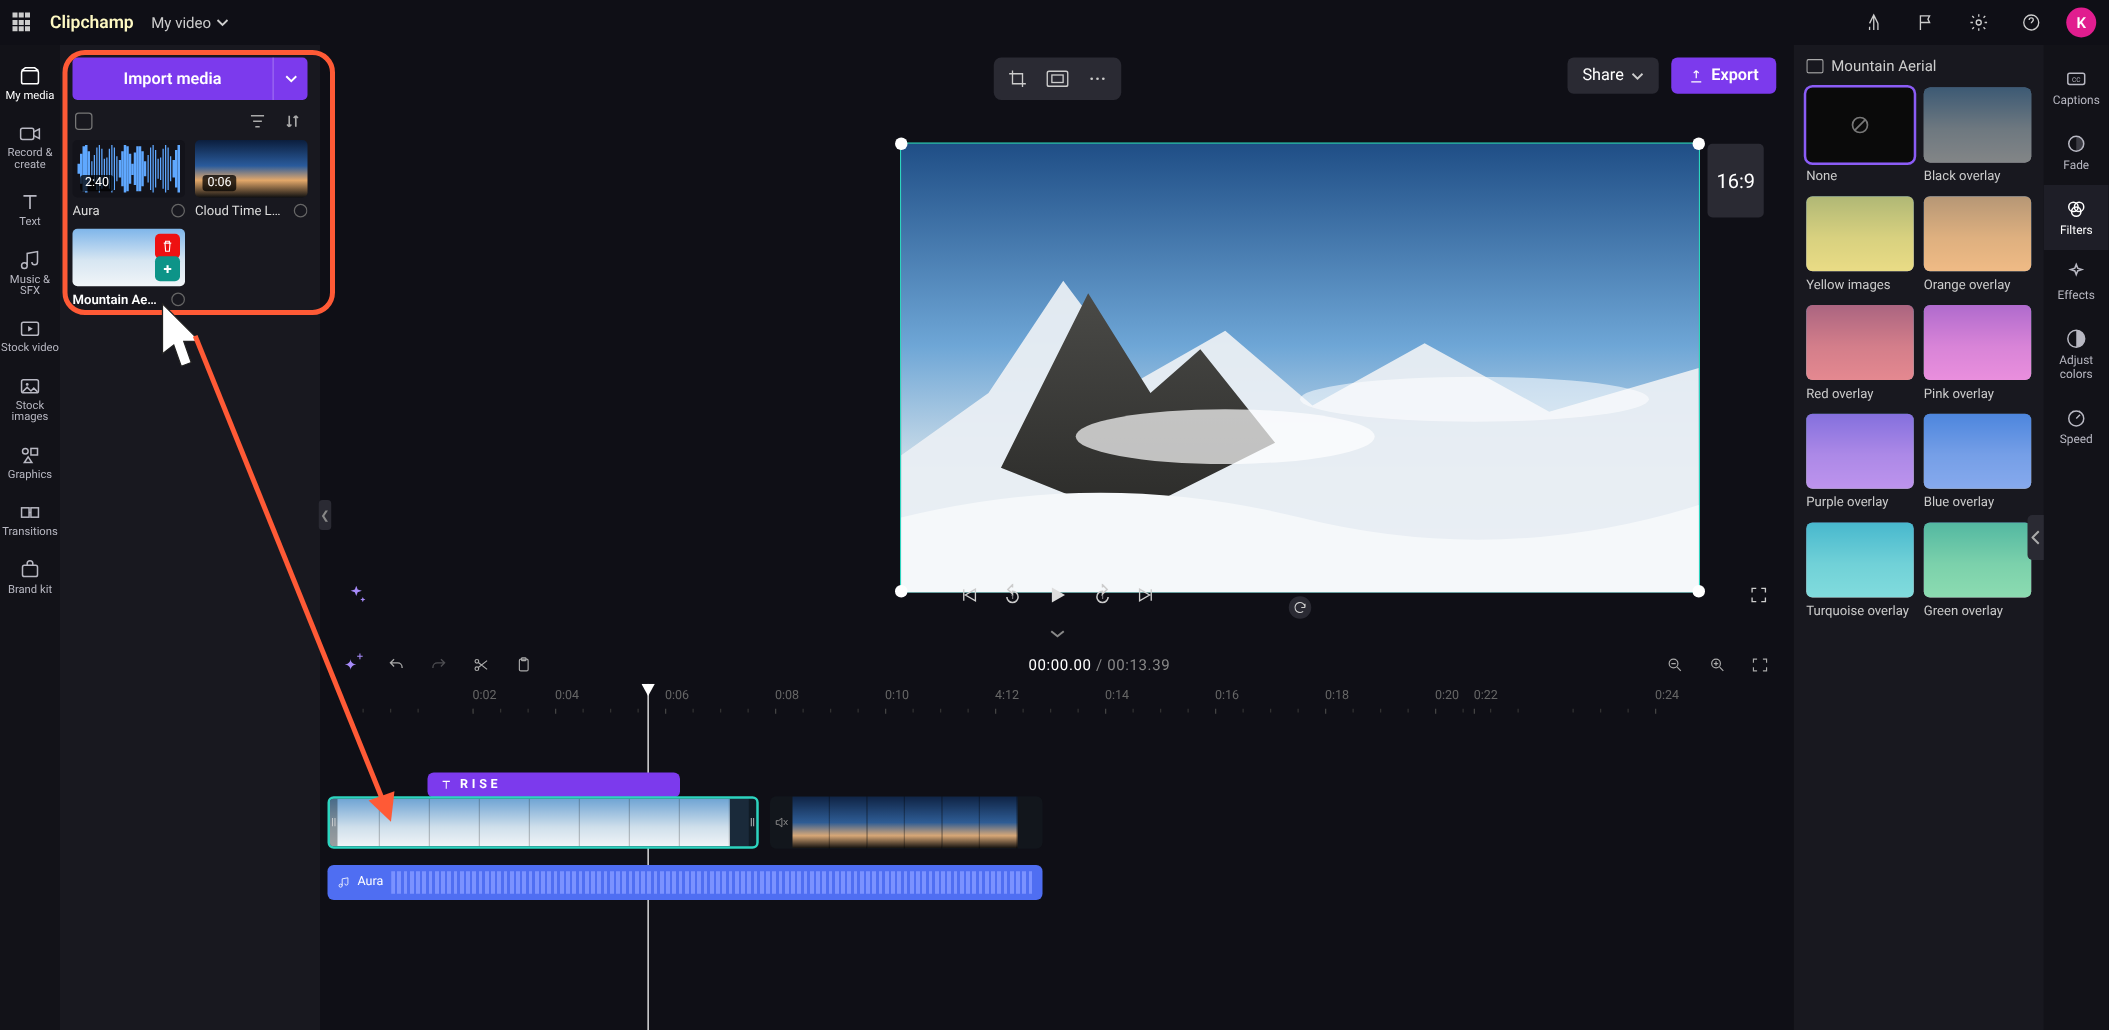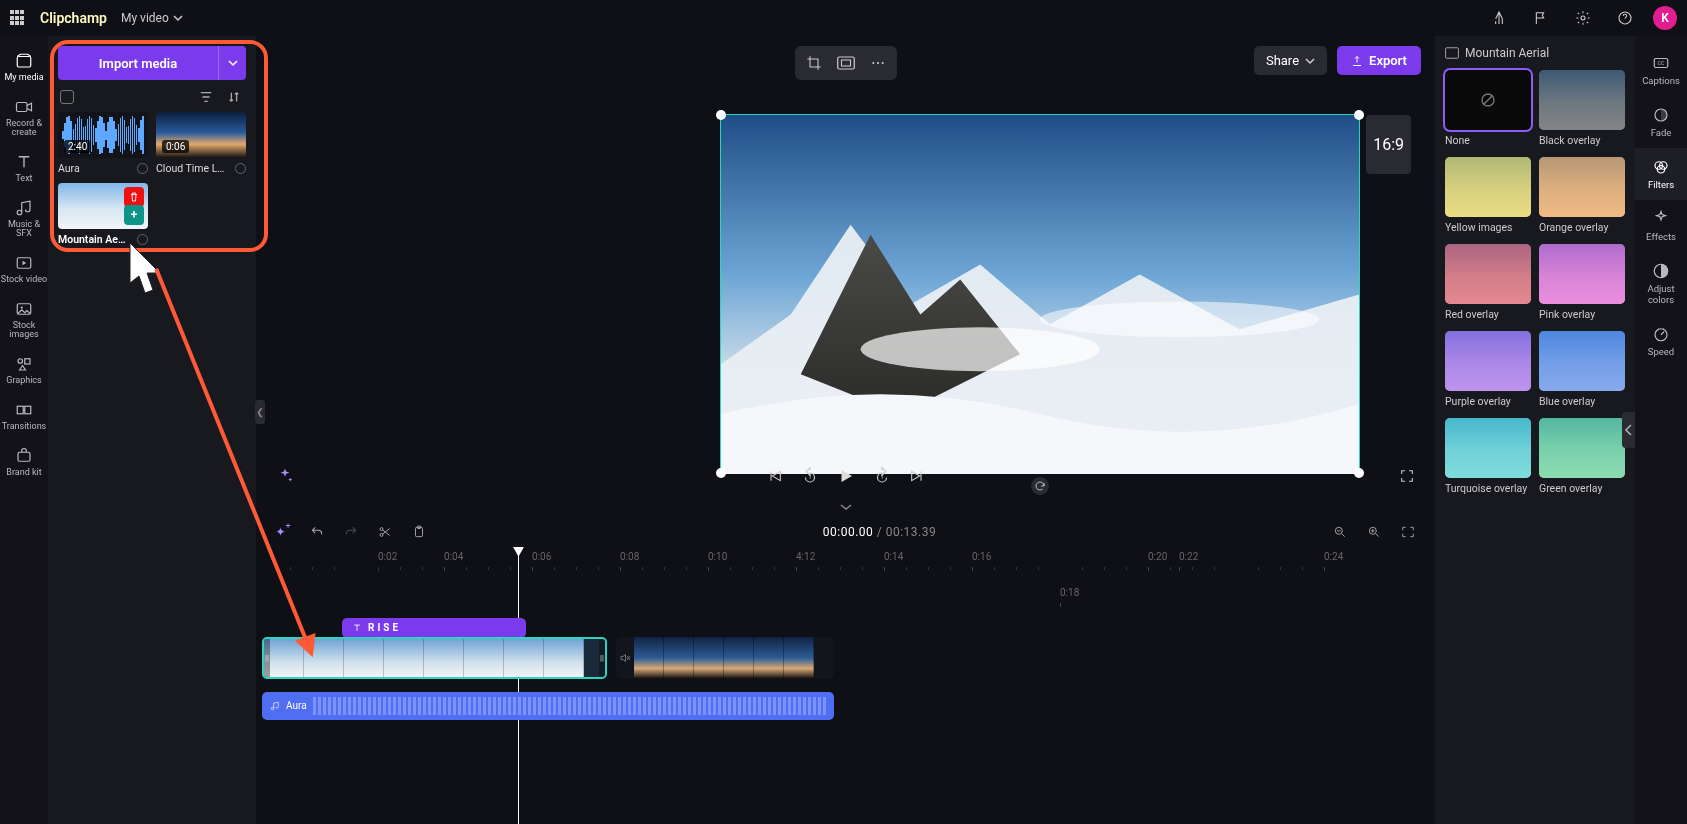--- a/index.html
+++ b/index.html
@@ -537,41 +537,41 @@
           <div class="minitick" style="left: 496px;"></div>
           <div class="minitick" style="left: 518px;"></div>
           <div class="tick" style="left: 628px;">0:14</div>
           <div class="minitick" style="left: 562px;"></div>
           <div class="minitick" style="left: 584px;"></div>
           <div class="minitick" style="left: 606px;"></div>
           <div class="tick" style="left: 716px;">0:16</div>
           <div class="minitick" style="left: 650px;"></div>
           <div class="minitick" style="left: 672px;"></div>
           <div class="minitick" style="left: 694px;"></div>
-          <div class="tick" style="left: 804px; margin-top: 36px;">0:18</div>
+          <div class="tick" style="left: 804px;">0:18</div>
           <div class="minitick" style="left: 738px;"></div>
           <div class="minitick" style="left: 760px;"></div>
           <div class="minitick" style="left: 782px;"></div>
           <div class="tick" style="left: 892px;">0:20</div>
           <div class="minitick" style="left: 826px;"></div>
           <div class="minitick" style="left: 848px;"></div>
           <div class="minitick" style="left: 870px;"></div>
           <div class="tick" style="left: 923px;">0:22</div>
           <div class="minitick" style="left: 914px;"></div>
           <div class="minitick" style="left: 936px;"></div>
           <div class="minitick" style="left: 958px;"></div>
           <div class="tick" style="left: 1068px;">0:24</div>
           <div class="minitick" style="left: 1002px;"></div>
           <div class="minitick" style="left: 1024px;"></div>
           <div class="minitick" style="left: 1046px;"></div>
         </div>
       <div class="playhead"></div>
       <div class="tracks">
         <div class="track" style="height:24px">
-          <div class="clip text-clip" style="left:86px;width:184px">
+          <div class="clip text-clip" style="left:86px;width:202px">
             <svg width="10" height="10" viewBox="0 0 24 24">
                 <path d="M5 5h14M12 5v14" stroke="#fff" stroke-width="2"></path>
               </svg>
             <span>RISE</span>
           </div>
         </div>
         <div class="track">
           <div class="clip vid-clip" style="left:6px;width:345px">
             <div class="clip-handle ch-l">||</div>
             <div class="frame-thumb"></div>

